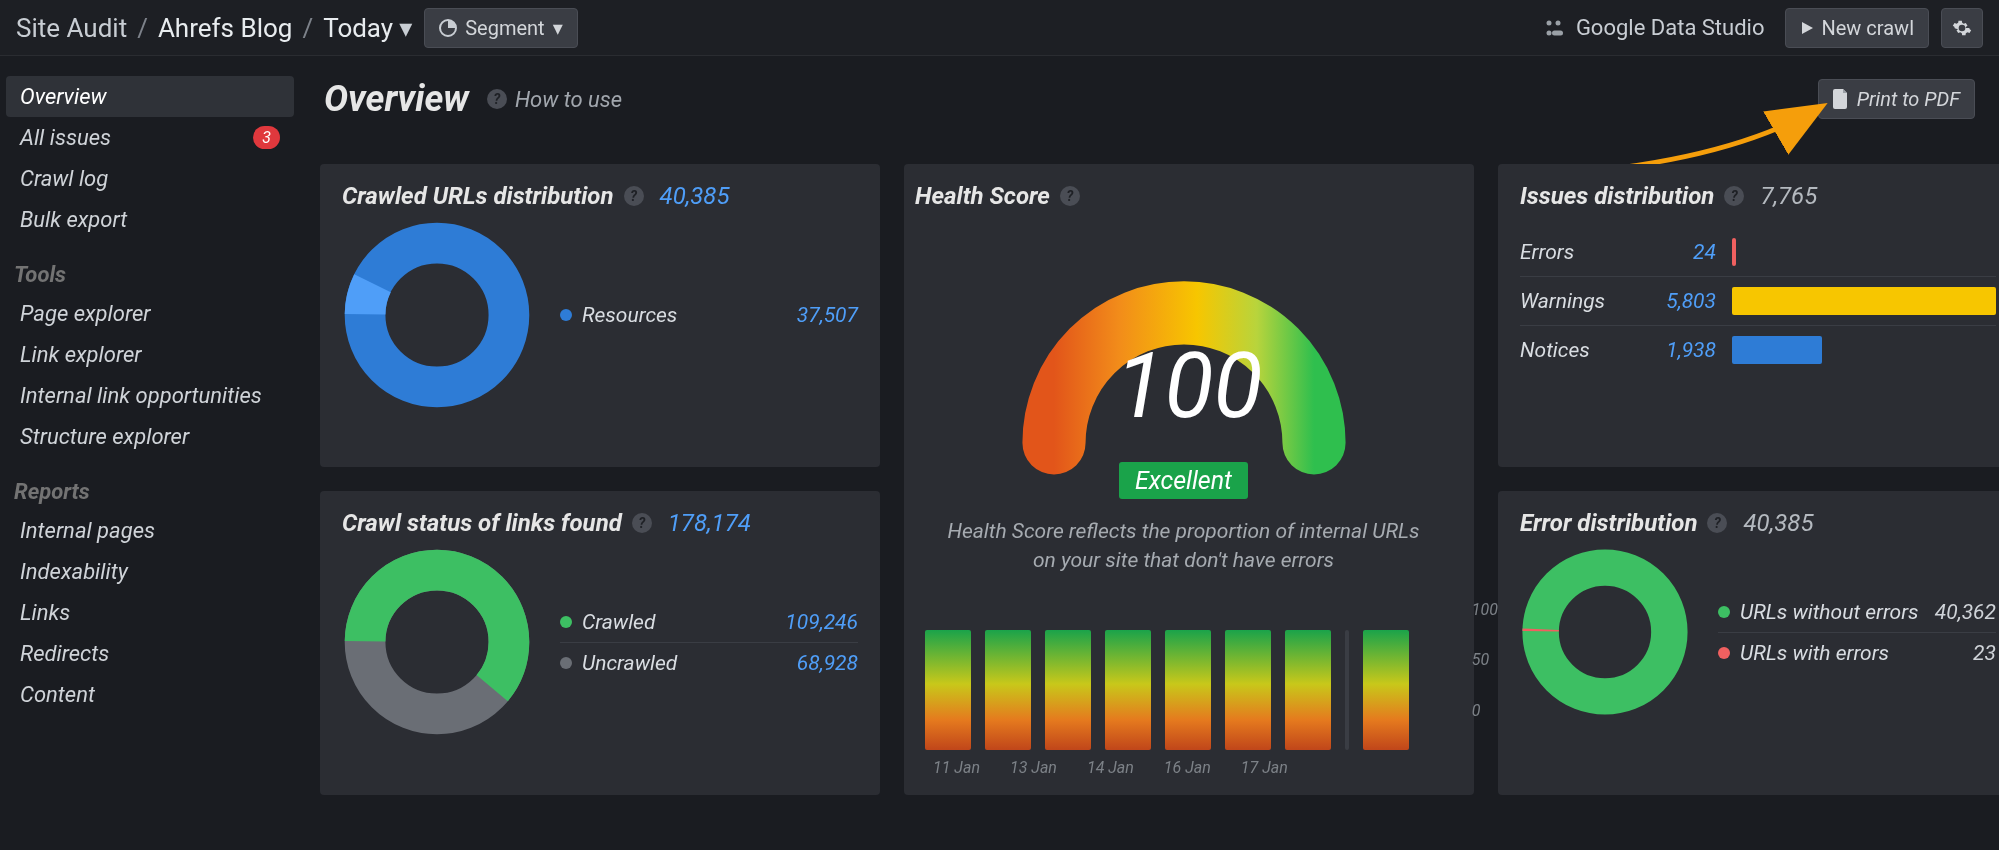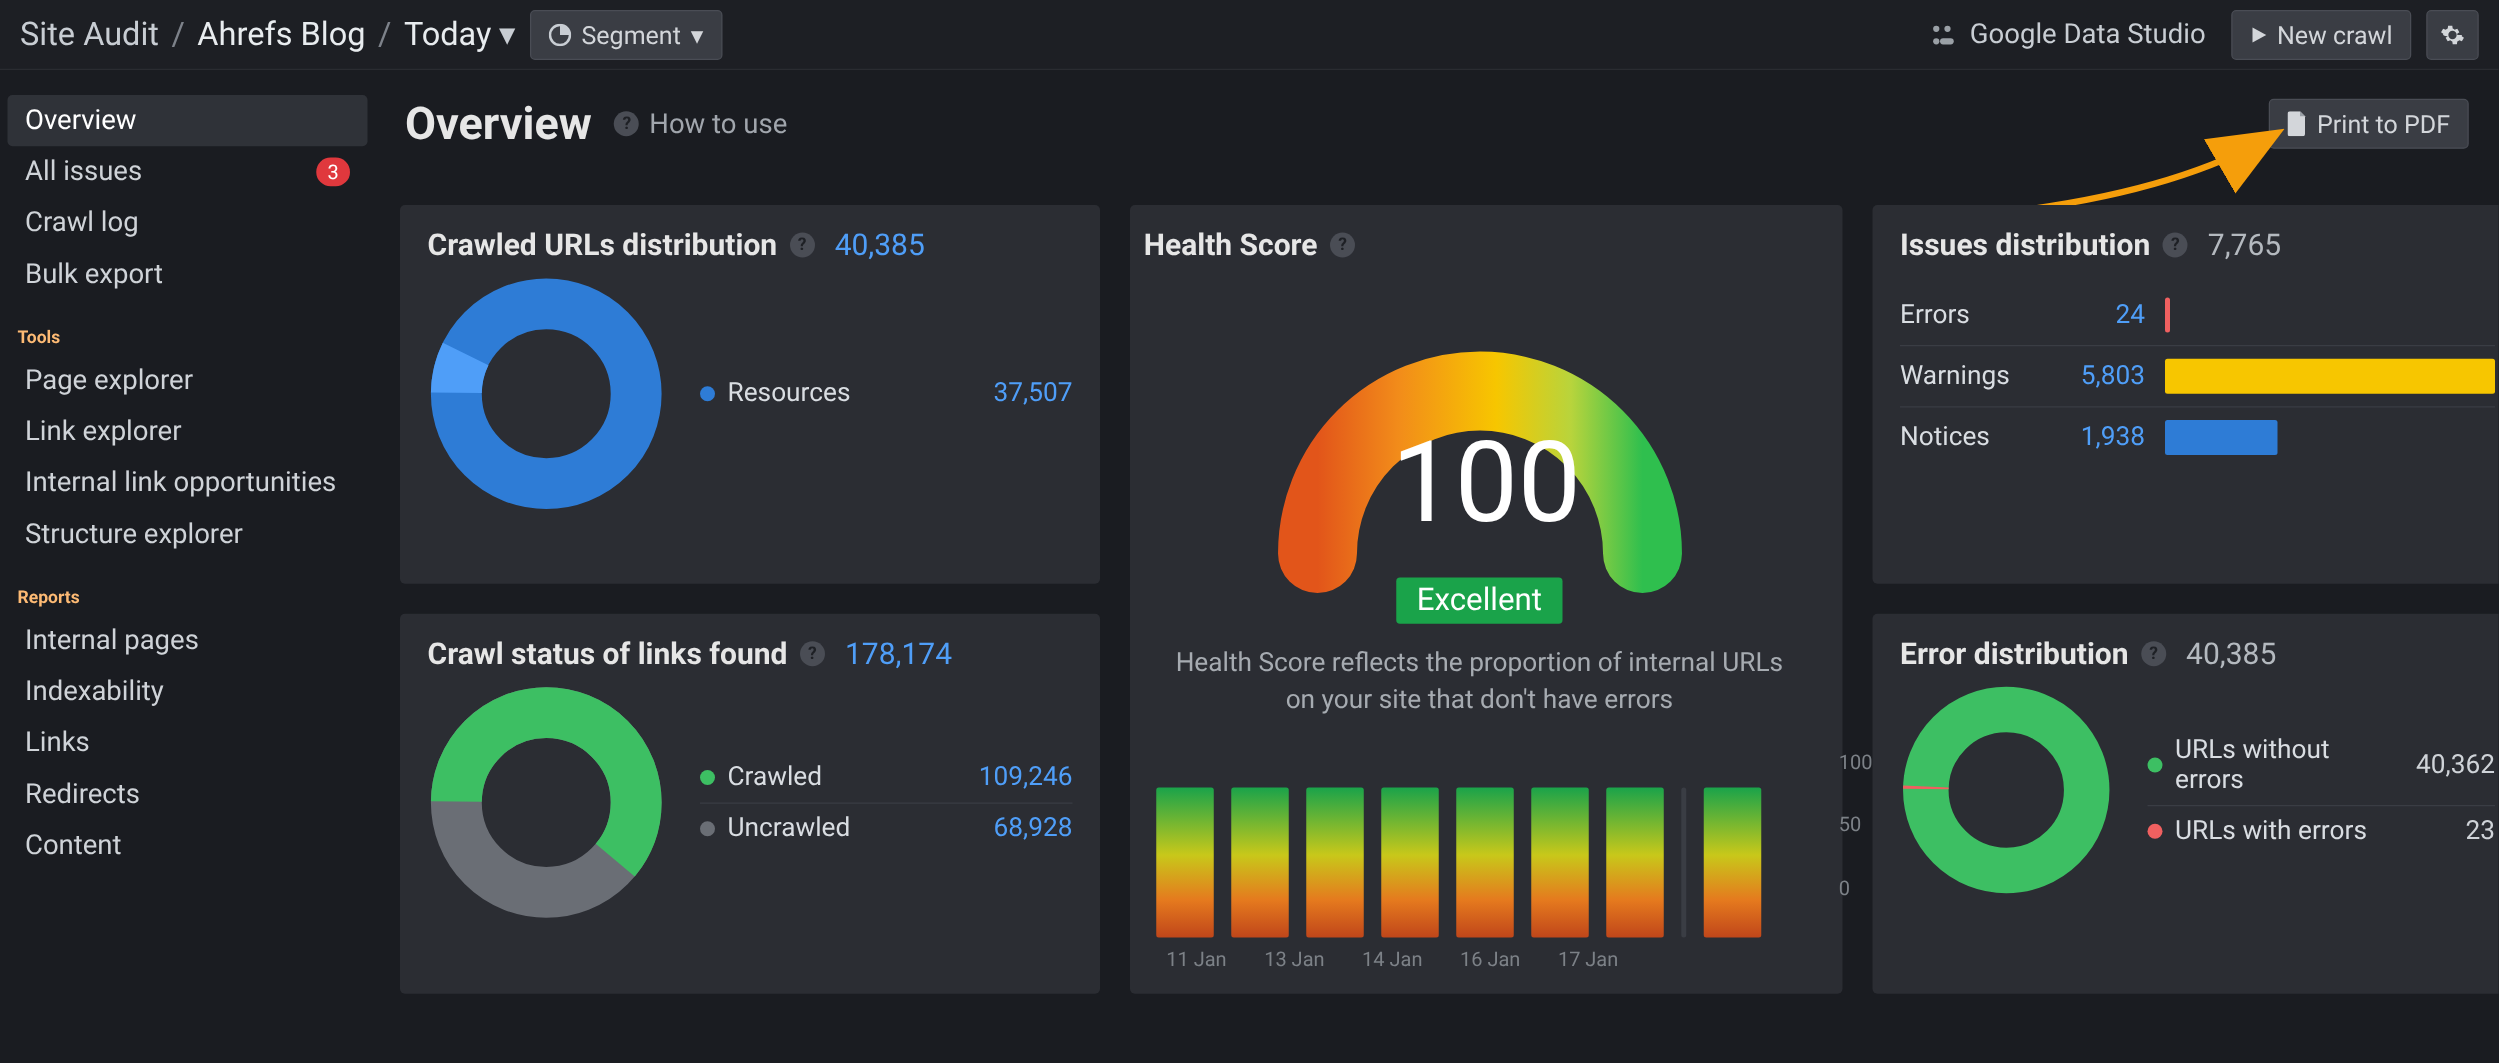--- a/index.html
+++ b/index.html
@@ -57,29 +57,29 @@
     align-items: center;
     gap: 8px;
     font-size: 20px;
     cursor: pointer;
   }
   .btn.icon-only { padding: 6px 10px; }
   .spacer { flex: 1; }
   .gds-link { display:flex; align-items:center; gap:10px; color:#c8cdd3; cursor:pointer; font-size:22px; margin-right:8px;}
 
   
-  .layout { display:flex; height: calc(850px - 56px); }
+  .layout { display:flex; height: calc(850px - 56px); font-style: italic; }
   .sidebar { width: 300px; padding: 20px 0 0 0; background: var(--sidebar);}
   .nav-item {
     padding: 8px 14px;
     display:flex; align-items:center; justify-content:space-between;
     color:#cfd3d8; font-size:22px; cursor:pointer; border-radius:4px; margin: 0 6px;
   }
   .nav-item.active { background:#2f3238; color:#fff;}
-  .nav-section { padding: 22px 14px 6px 14px; font-weight:700; color:#fdba74; font-size:14px;}
+  .nav-section { padding: 22px 14px 6px 14px; font-weight:700; color:#737373; font-size:22px;}
   .badge {
     background: var(--badge); color:#fff; border-radius: 12px; font-size:16px; padding:2px 9px;
   }
 
   
   .main { flex:1; padding: 16px 20px; position:relative; overflow:hidden;}
   .page-head { display:flex; align-items:center; gap:18px; margin: 6px 4px 14px 4px;}
   .page-title { font-size:36px; font-weight:700;}
   .howto { color:#a1a6ad; font-size:22px; display:flex; align-items:center; gap:8px; cursor:pointer;}
   .print-btn { margin-left:auto; }

